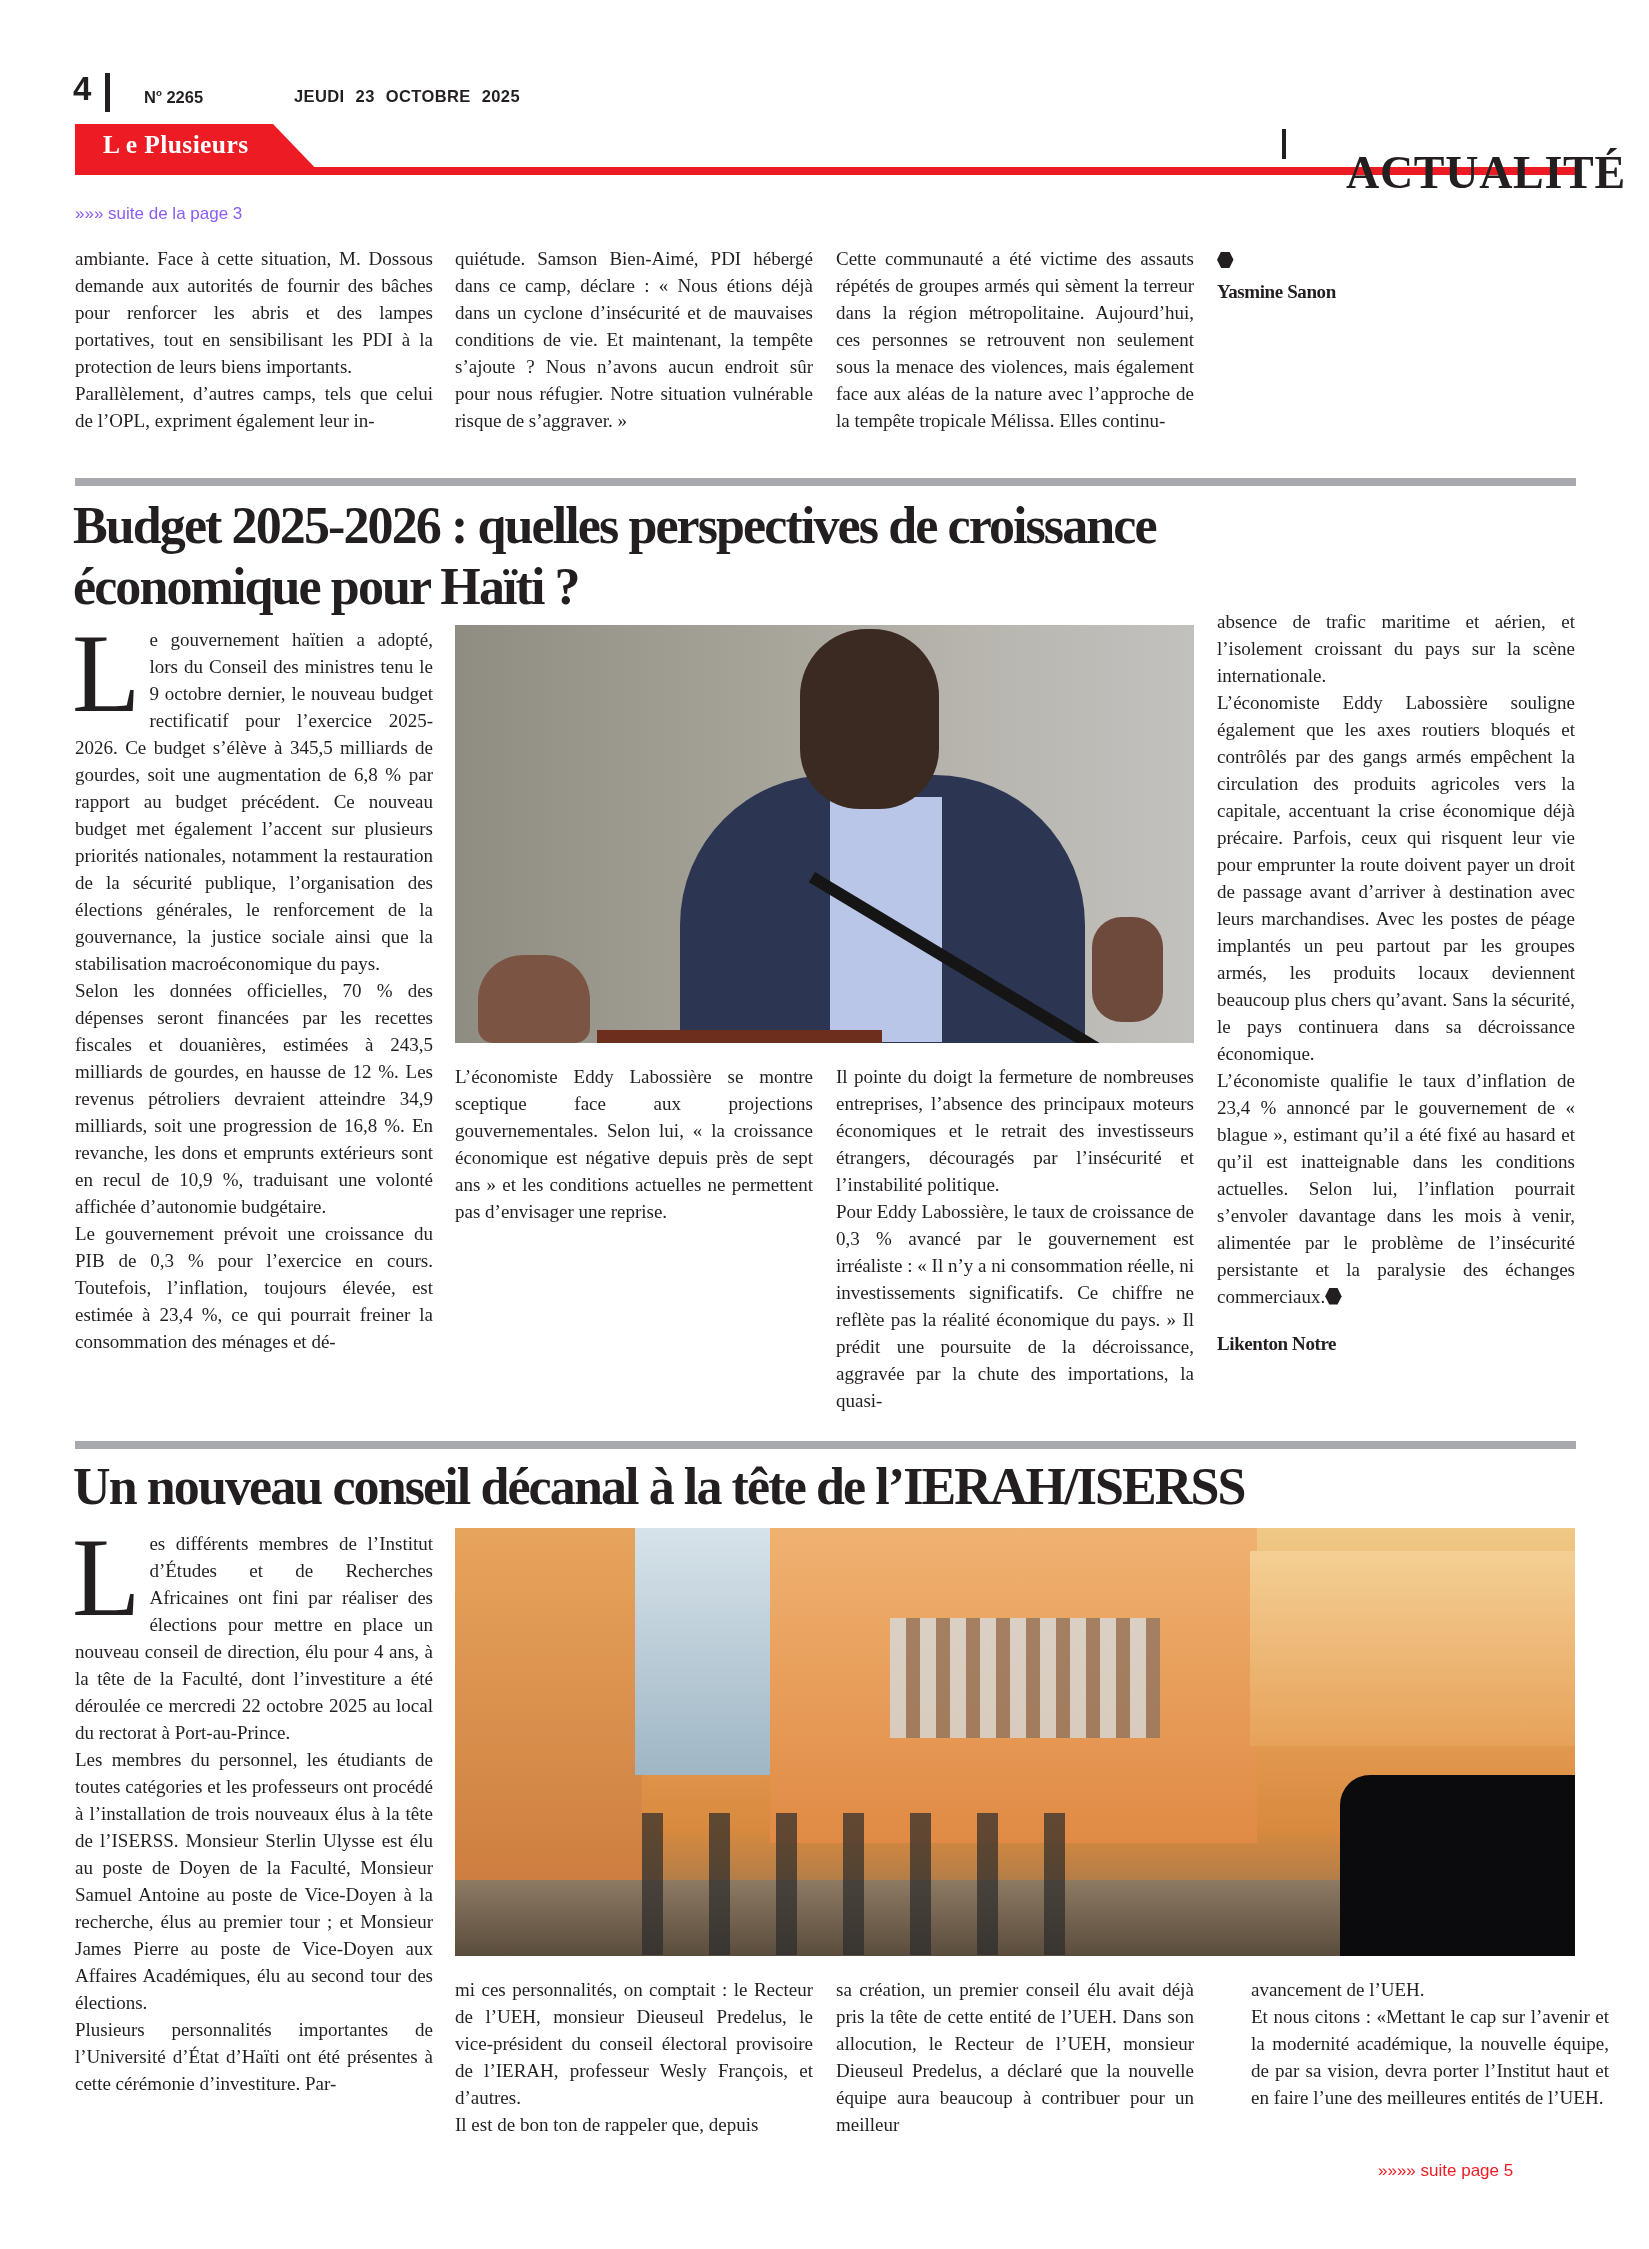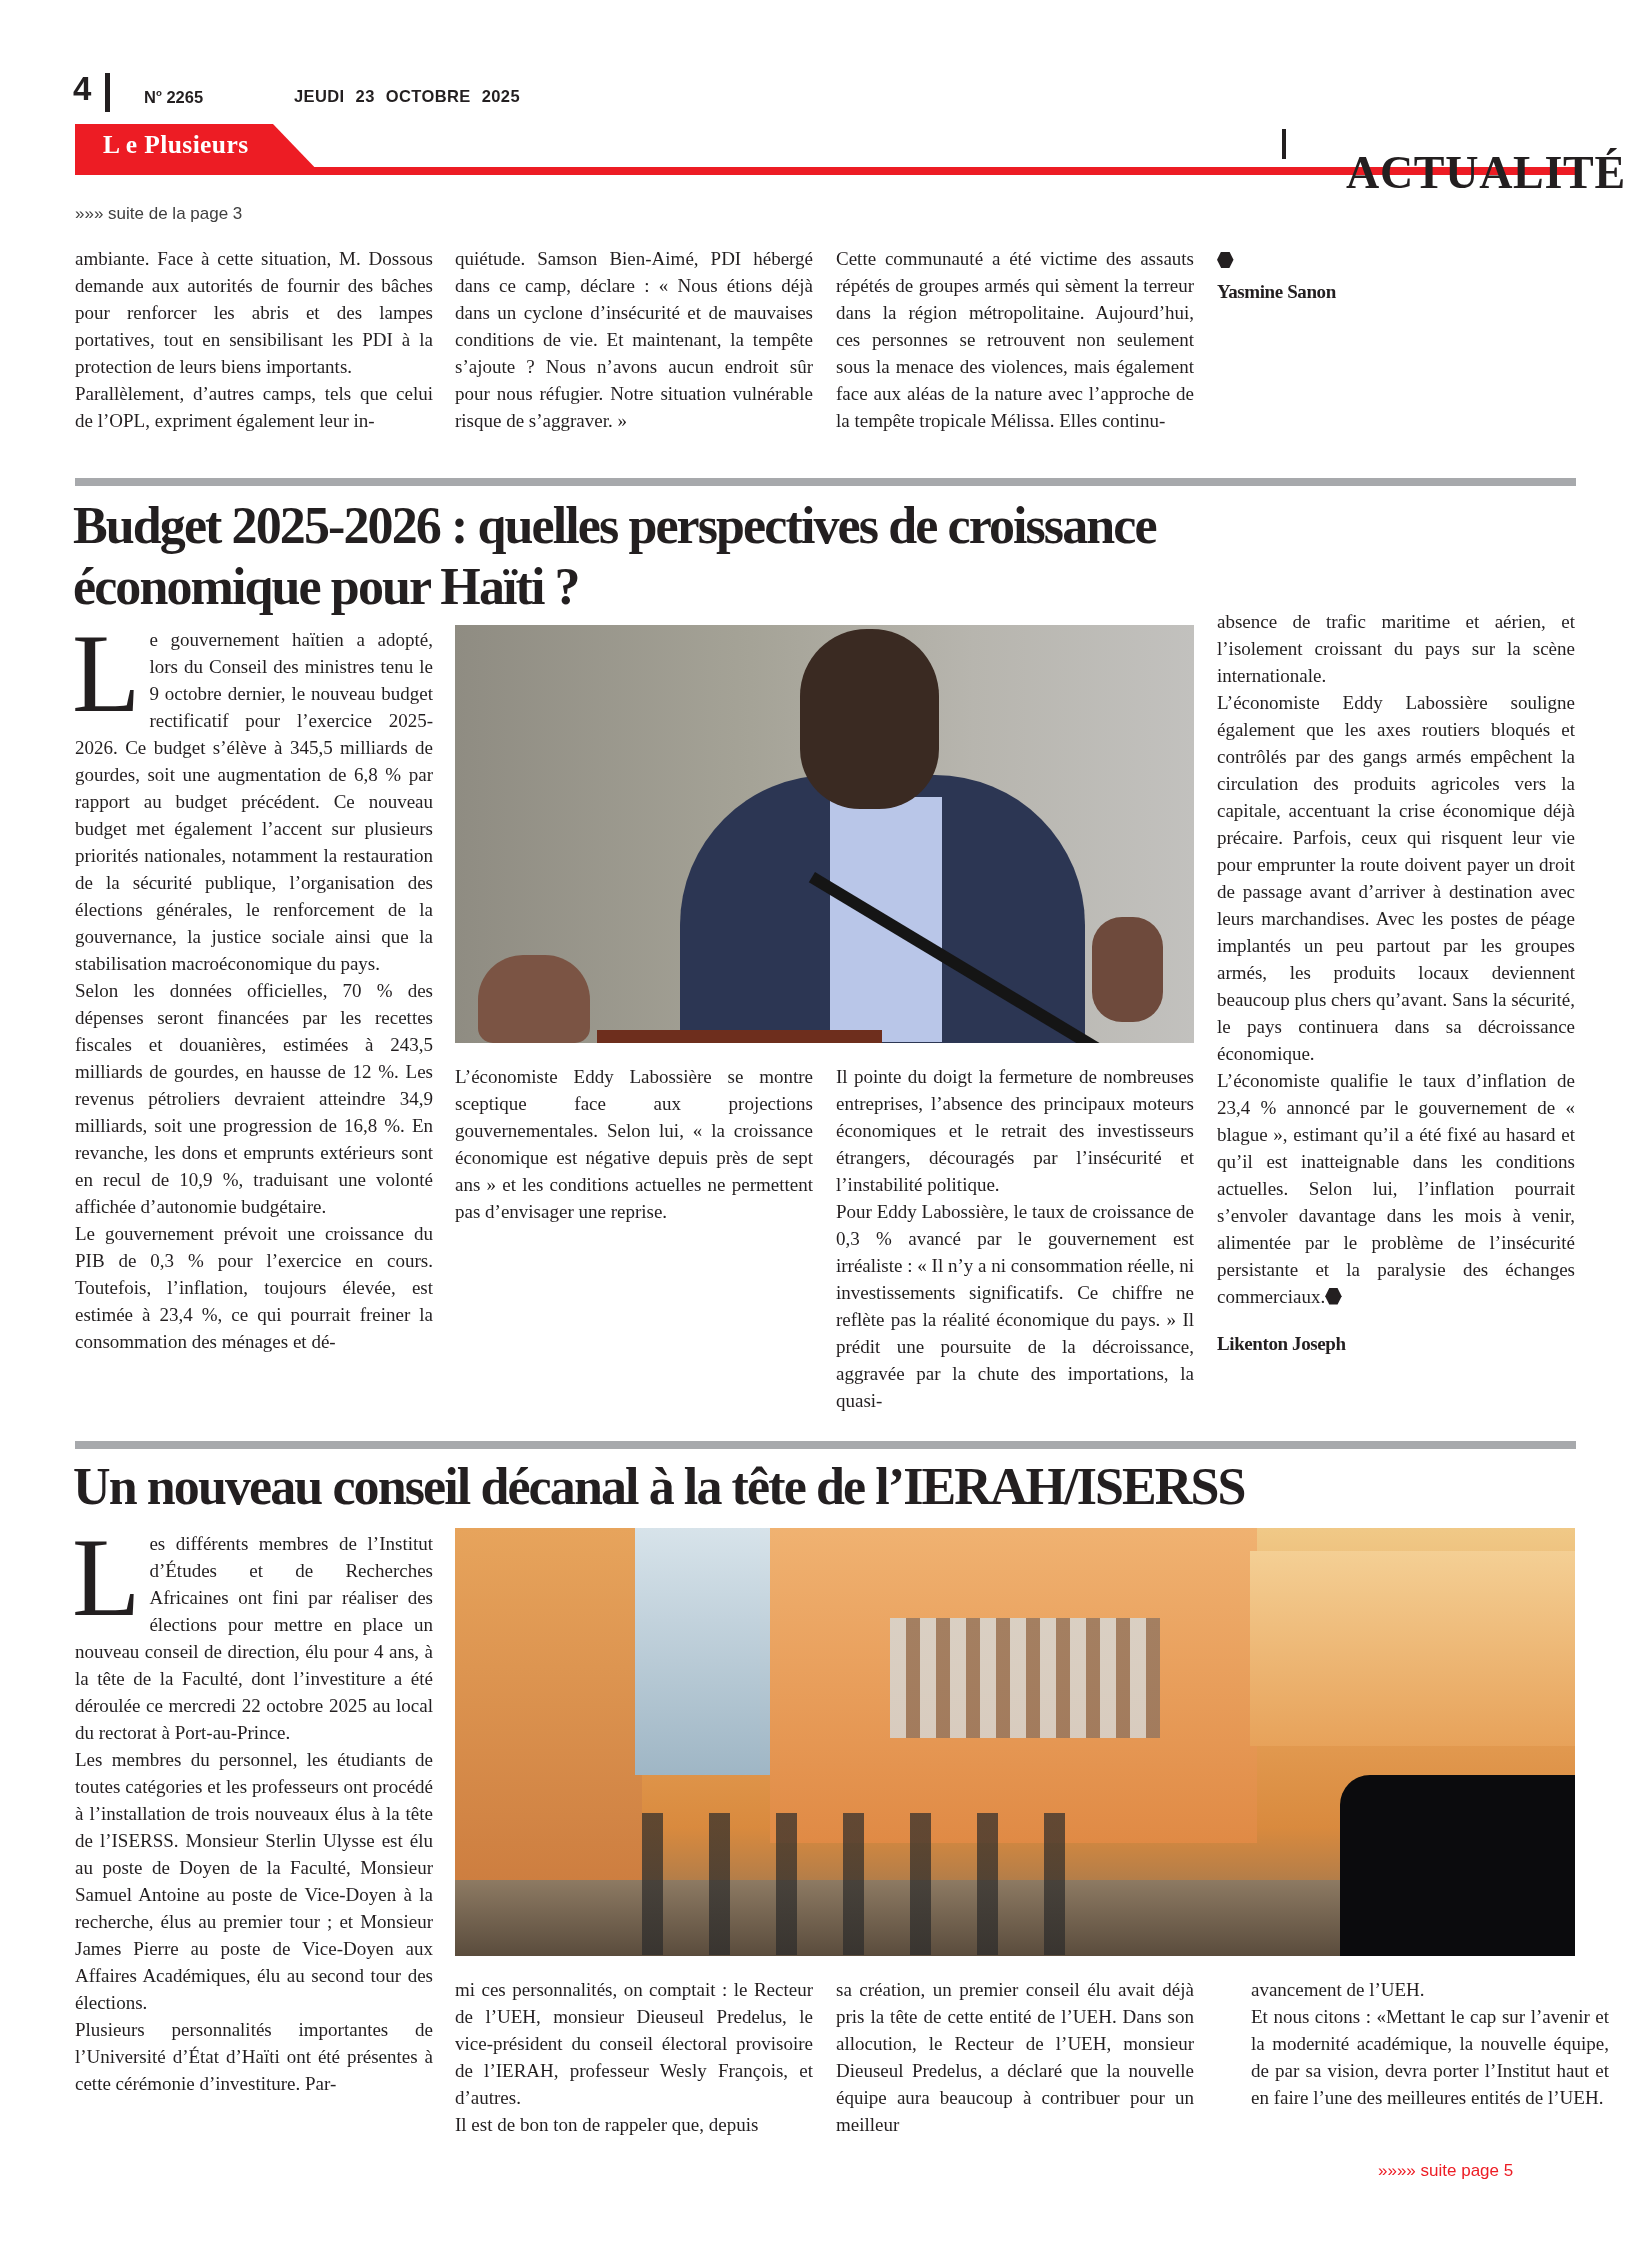--- a/index.html
+++ b/index.html
@@ -13,21 +13,21 @@
   .page-bar { left:105px; top:73px; width:4.5px; height:39px; background:#231f20; }
   .issue { left:144px; top:87px; font-size:16.5px; font-weight:bold; }
   .issue sup { font-size:9.7px; }
   .date { left:294px; top:87px; font-size:16.5px; font-weight:bold; letter-spacing:0.4px; word-spacing:6px; }
   .red-line { left:75px; top:167px; width:1501px; height:8.2px; background:#ed1c24; }
   .red-tab { left:75px; top:124px; width:247px; height:51px; background:#ed1c24;
              clip-path: polygon(0 0, 198px 0, 247px 100%, 0 100%); }
   .brand { left:103px; top:130px; font-size:25.5px; font-weight:bold; color:#ffffff; letter-spacing:0.4px; }
   .section-bar { left:1282px; top:129px; width:3.7px; height:30px; background:#231f20; }
   .section { left:1346px; top:118px; font-size:46px; font-weight:bold; letter-spacing:0.7px;margin-top:28px; }
-  .cont-top { left:75px; top:204px; font-size:17px; color:#404040; }
+  .cont-top { left:75px; top:204px; font-size:17px; color:#8b5cf6; }
   .cont-bottom { left:1378px; top:2161px; font-size:17px; color:#ed1c24; }
 
   
   .col { font-size:19px; line-height:27px; text-align:justify; }
   .col p { margin:0; }
   .c1 { left:75px; width:358px; }
   .c2 { left:455px; width:358px; }
   .c3 { left:836px; width:358px; }
   .c4 { left:1217px; width:358px; }
 
@@ -124,21 +124,21 @@
   <p>L’économiste Eddy Labossière se montre sceptique face aux projections gouvernementales. Selon lui, « la croissance économique est négative depuis près de sept ans » et les conditions actuelles ne permettent pas d’envisager une reprise.</p>
 </div>
 <div class="abs serif col c3 cond" style="top:1063px;">
   <p>Il pointe du doigt la fermeture de nombreuses entreprises, l’absence des principaux moteurs économiques et le retrait des investisseurs étrangers, découragés par l’insécurité et l’instabilité politique.</p>
   <p>Pour Eddy Labossière, le taux de croissance de 0,3 % avancé par le gouvernement est irréaliste : « Il n’y a ni consommation réelle, ni investissements significatifs. Ce chiffre ne reflète pas la réalité économique du pays. » Il prédit une poursuite de la décroissance, aggravée par la chute des importations, la quasi-</p>
 </div>
 <div class="abs serif col c4" style="top:608px;">
   <p>absence de trafic maritime et aérien, et l’isolement croissant du pays sur la scène internationale.</p>
   <p>L’économiste Eddy Labossière souligne également que les axes routiers bloqués et contrôlés par des gangs armés empêchent la circulation des produits agricoles vers la capitale, accentuant la crise économique déjà précaire. Parfois, ceux qui risquent leur vie pour emprunter la route doivent payer un droit de passage avant d’arriver à destination avec leurs marchandises. Avec les postes de péage implantés un peu partout par les groupes armés, les produits locaux deviennent beaucoup plus chers qu’avant. Sans la sécurité, le pays continuera dans sa décroissance économique.</p>
   <p><span>L’économiste qualifie le taux d’inflation de 23,4 % annoncé par le gouvernement de « blague », estimant qu’il a été fixé au hasard et qu’il est inatteignable dans les conditions actuelles. Selon lui, l’inflation pourrait s’envoler davantage dans les mois à venir, alimentée par le problème de l’insécurité persistante et la paralysie des échanges commerciaux.</span><span class="endmark"></span></p>
-  <p class="byline" style="margin-top:19.5px;">Likenton Joseph</p>
+  <p class="byline" style="margin-top:19.5px;">Likenton Notre</p>
 </div>
 
 <div class="abs gray-rule" style="top:1441px;"></div>
 
 <div class="abs serif headline" style="top:1456px;">Un nouveau conseil décanal à la tête de l’IERAH/ISERSS</div>
 
 <div class="abs serif col c1" style="top:1530px;">
   <p><span class="dropcap">L</span><span>es différents membres de l’Institut d’Études et de Recherches Africaines ont fini par réaliser des élections pour mettre en place un nouveau conseil de direction, élu pour 4 ans, à la tête de la Faculté, dont l’investiture a été déroulée ce mercredi 22 octobre 2025 au local du rectorat à Port-au-Prince.</span></p>
   <p>Les membres du personnel, les étudiants de toutes catégories et les professeurs ont procédé à l’installation de trois nouveaux élus à la tête de l’ISERSS. Monsieur Sterlin Ulysse est élu au poste de Doyen de la Faculté, Monsieur Samuel Antoine au poste de Vice-Doyen à la recherche, élus au premier tour ; et Monsieur James Pierre au poste de Vice-Doyen aux Affaires Académiques, élu au second tour des élections.</p>
   <p>Plusieurs personnalités importantes de l’Université d’État d’Haïti ont été présentes à cette cérémonie d’investiture. Par-</p>

